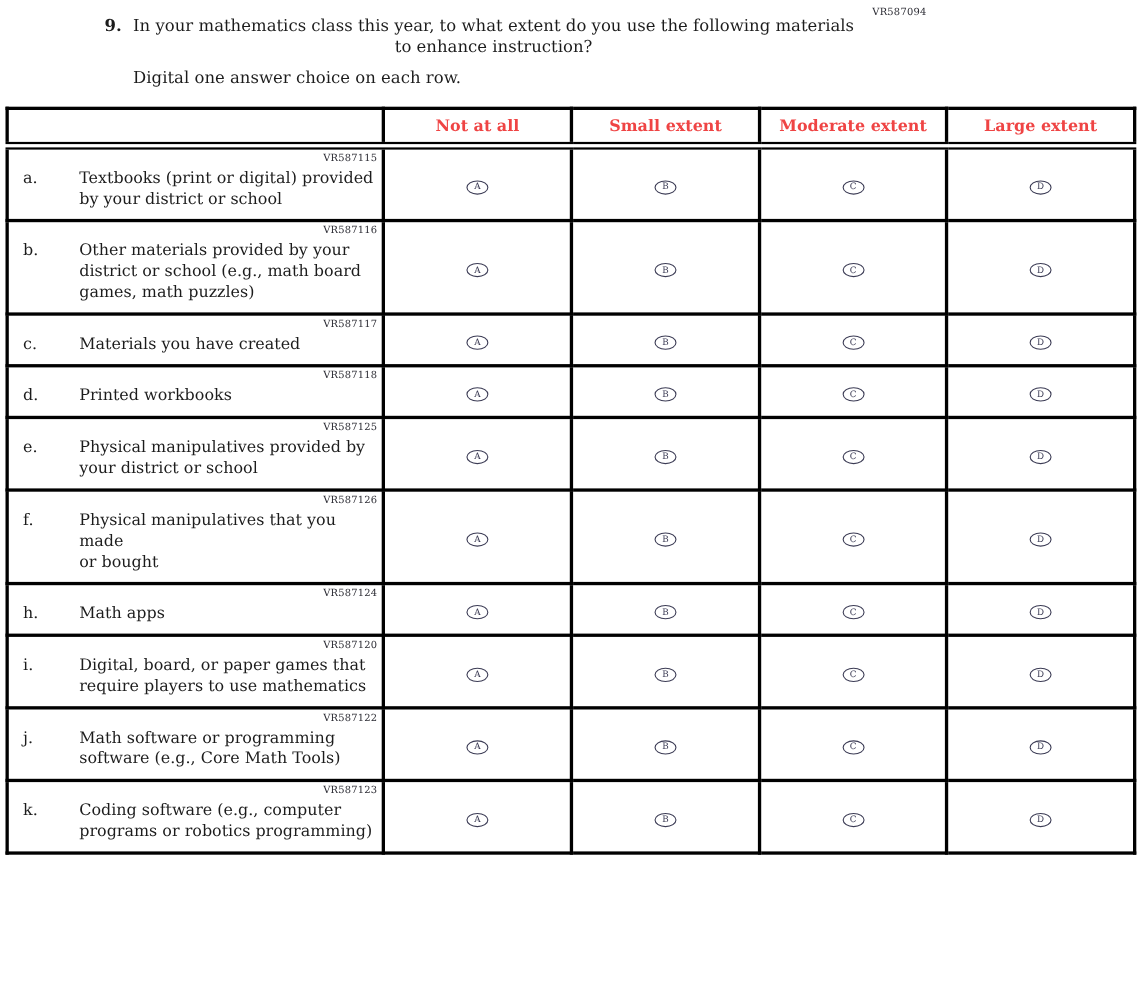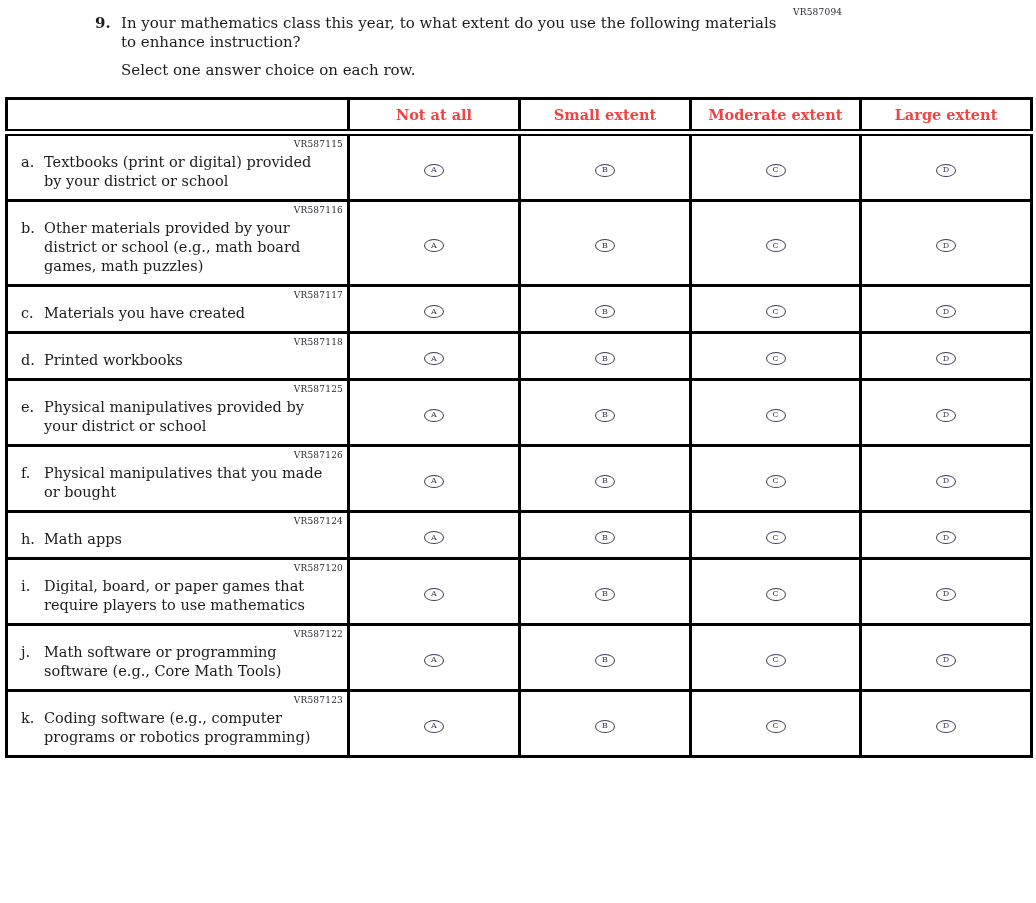--- a/index.html
+++ b/index.html
@@ -22,21 +22,21 @@
     display: flex;
     margin: 14px 0 0 95px;
     font-size: 15px;
     line-height: 1.28;
   }
   .qnum {
     font-weight: bold;
     width: 26px;
     flex: none;
   }
-  .qtext { white-space: pre-line; }
+  .qtext { white-space: pre-line; text-align: center; }
   .qinstr { margin-top: 9px; }
   .b { font-weight: normal; }
 
   table.matrix {
     margin: 16px 0 0 5px;
     width: 1025px;
     border-collapse: collapse;
     table-layout: fixed;
   }
   table.matrix th, table.matrix td {
@@ -61,21 +61,21 @@
     letter-spacing: 0.2px;
   }
   .item {
     display: flex;
     font-size: 14.5px;
     line-height: 19px;
     margin-top: 3px;
     padding: 0 4px 8px 13px;
   }
   .item-letter { width: 23px; flex: none; }
-  .item-text { white-space: pre-line; }
+  .item-text { white-space: pre-line; margin-left: 28px; }
 
   td.bubble-cell {
     text-align: center;
     vertical-align: middle;
   }
   .bubble {
     display: inline-flex;
     width: 18px; height: 11px;
     border: 1.5px solid #3c3c55;
     border-radius: 50%;
@@ -91,21 +91,21 @@
 </head>
 <body>
 
 <div class="vr-top">VR587094</div>
 
 <div class="question">
   <span class="qnum">9.</span>
   <div class="qbody">
     <div class="qtext">In your mathematics class this year, to what extent do you use the following materials
 to enhance instruction?</div>
-    <div class="qinstr"><span>Select </span><span class="b">one</span><span> answer choice on each row.</span></div>
+    <div class="qinstr"><span>Digital </span><span class="b">one</span><span> answer choice on each row.</span></div>
   </div>
 </div>
 
 <table class="matrix">
   <colgroup>
     <col style="width:342px">
     <col style="width:171px">
     <col style="width:171px">
     <col style="width:170px">
     <col style="width:171px">

